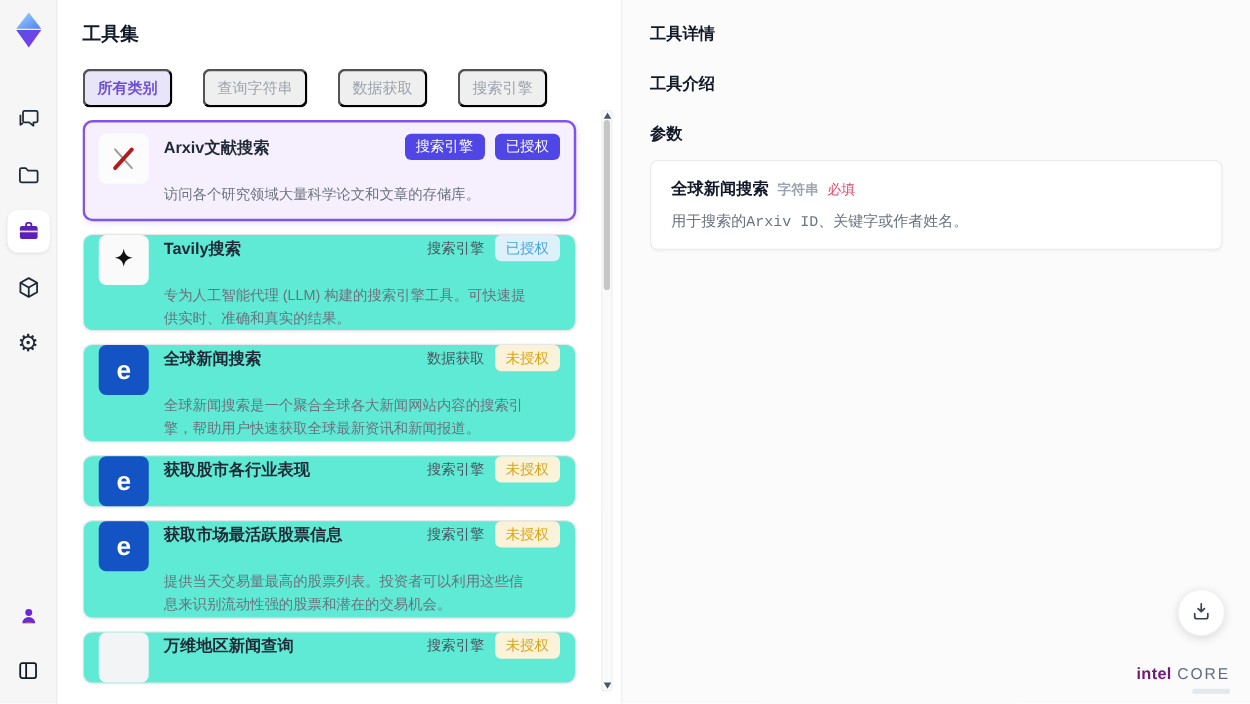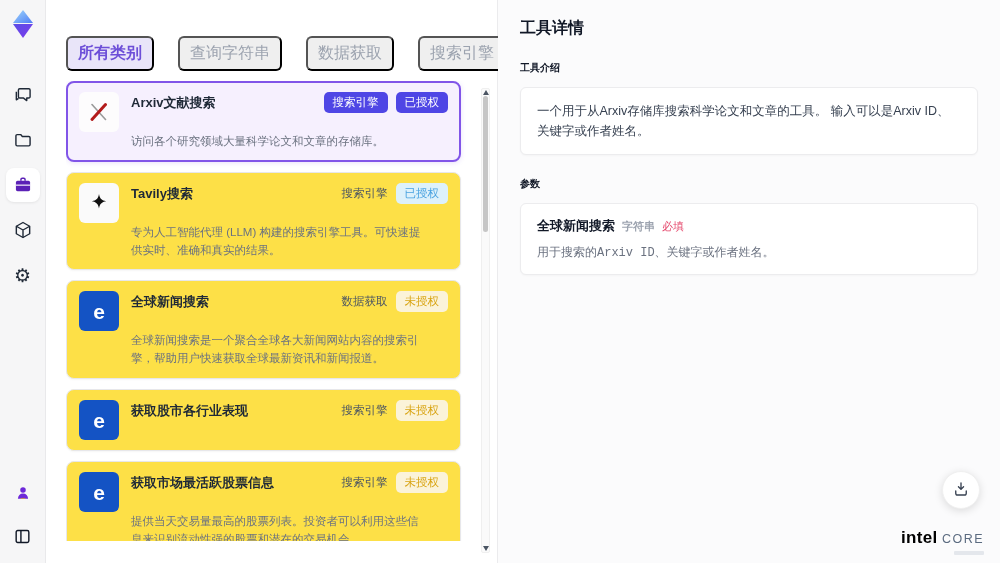--- a/index.html
+++ b/index.html
@@ -14,25 +14,25 @@
   .rail-btn { width:34px; height:34px; border:none; background:transparent; border-radius:8px; display:flex; align-items:center; justify-content:center; cursor:pointer; color:#1f2937; }
   .rail-btn.active { background:#ffffff; box-shadow:0 1px 3px rgba(0,0,0,.08); }
   .rail-btn svg { display:block; }
   .gear-glyph { font-size:19px; line-height:1; color:#1f2937; }
   .rail-bottom { margin-top:auto; display:flex; flex-direction:column; gap:9px; align-items:center; }
 
   
   .left-panel { width:452px; background:#fff; border-right:1px solid #ebebed; padding:18px 20px 0 20px; position:relative; flex-shrink:0; }
   .page-title { font-size:15px; font-weight:bold; color:#111827; }
   .tabs { display:flex; align-items:center; gap:24px; margin-top:18px; }
-  .tab { font-size:16px; color:#9ca3af; padding:5px 10px; border-radius:6px; cursor:pointer; white-space:nowrap; }
+  .tab { font-size:12px; color:#9ca3af; padding:5px 10px; border-radius:6px; cursor:pointer; white-space:nowrap; }
   .tab.active { background:#e9e5f9; color:#6d4fd8; font-weight:bold; }
   .tool-list { margin-top:10px; display:flex; flex-direction:column; gap:10px; padding-right:16px; height:460px; overflow:hidden; }
 
-  .tool-card { display:flex; gap:12px; background:#fde047; border:1px solid #e7e7ea; border-radius:8px; padding:10px 12px; box-shadow:0 1px 2px rgba(0,0,0,.04); cursor:pointer; }
+  .tool-card { display:flex; gap:12px; background:#5eead4; border:1px solid #e7e7ea; border-radius:8px; padding:0 12px; box-shadow:0 1px 2px rgba(0,0,0,.04); cursor:pointer; }
   .tool-card.selected { background:#f6f0fe; border:2px solid #8155e8; box-shadow:0 1px 5px rgba(129,85,232,.18); padding:9px 11px;justify-content:flex-end; }
   .tool-icon { width:40px; height:40px; border-radius:6px; flex-shrink:0; display:flex; align-items:center; justify-content:center; background:#f5f5f6; overflow:hidden; }
   .tool-icon > * { display:none; }
   .tool-icon.i-arxiv { background:#fdfcfd; }
   .tool-icon.i-arxiv .g-arxiv { display:block; }
   .tool-icon.i-sparkle { background:#fafafa; }
   .tool-icon.i-sparkle .g-sparkle { display:block; }
   .tool-icon.i-news { background:#1453c4; }
   .tool-icon.i-news .g-news { display:block; color:#fff; font-size:21px; font-weight:bold; line-height:1; }
   .tool-icon.i-building { background:#f3f4f6; }
@@ -49,33 +49,33 @@
 
   
   .scrollbar { position:absolute; top:88px; bottom:10px; right:7px; width:9px; background:#fafafa; border:1px solid #efefef; border-radius:2px; }
   .sb-thumb { position:absolute; top:7px; left:1px; width:5px; height:136px; background:#c6c6c6; border-radius:3px; cursor:grab; }
   .sb-arrow { position:absolute; left:1px; width:0; height:0; border-left:3.5px solid transparent; border-right:3.5px solid transparent; }
   .sb-arrow.up { top:1px; border-bottom:5px solid #4b5563; }
   .sb-arrow.down { bottom:1px; border-top:5px solid #4b5563; }
 
   
   .right-panel { flex:1; background:#fbfbfc; padding:18px 22px; position:relative; }
-  .details-title { font-size:16px; font-weight:bold; color:#111827; }
-  .section-heading { font-size:10px; font-weight:bold; color:#111827; margin-top:22px; }
+  .details-title { font-size:13px; font-weight:bold; color:#111827; }
+  .section-heading { font-size:13px; font-weight:bold; color:#111827; margin-top:22px; }
   .detail-card { background:#fff; border:1px solid #ececee; border-radius:6px; padding:13px 16px; margin-top:12px; box-shadow:0 1px 2px rgba(0,0,0,.03); }
   .intro-text { font-size:12.5px; color:#374151; line-height:1.6; }
   .param-head { display:flex; align-items:baseline; gap:7px; }
   .param-name { font-size:13px; font-weight:bold; color:#111827; }
   .param-type { font-size:11px; color:#9ca3af;font-weight:bold; }
   .param-required { font-size:11px; color:#e5486c; }
   .param-desc { font-size:12px; color:#6b7280; margin-top:9px;font-family:Liberation Mono, monospace; }
 
   .fab { position:absolute; right:20px; bottom:54px; width:38px; height:38px; border-radius:50%; background:#fff; border:1px solid #f0f0f0; box-shadow:0 2px 8px rgba(0,0,0,.13); display:flex; align-items:center; justify-content:center; cursor:pointer; }
   .brand { position:absolute; right:16px; bottom:8px; text-align:right; line-height:1.1; }
-  .brand-intel { font-size:17px; font-weight:bold; color:#000000; letter-spacing:.3px;margin-top:20px; }
+  .brand-intel { font-size:13px; font-weight:bold; color:#701a75; letter-spacing:.3px;margin-top:20px; }
   .brand-core { font-size:12.5px; color:#5b6b80; letter-spacing:1.5px; text-transform:uppercase; font-weight:300; }
   .brand-sub { width:30px; height:4px; background:#e4e7ec; border-radius:1px; margin:3px 0 0 auto; }
 </style>
 </head>
 <body>
 
 <div class="app">
 
   <aside class="rail">
     <div class="rail-logo">
@@ -146,20 +146,21 @@
           <svg width="19" height="19" viewBox="0 0 24 24" fill="none" stroke="#111827" stroke-width="1.8">
             <rect x="4" y="4.5" width="16" height="15" rx="2"></rect>
             <line x1="10" y1="4.5" x2="10" y2="19.5"></line>
           </svg>
         </span>
       </button>
     </div>
   </aside>
 
   <section class="left-panel">
+    <h1 class="page-title">工具集</h1>
     <div class="tabs">
         <button class="tab active">所有类别</button>
         <button class="tab">查询字符串</button>
         <button class="tab">数据获取</button>
         <button class="tab">搜索引擎</button>
       </div>
     <div class="tool-list">
         <div class="tool-card selected">
     <div class="tool-icon i-arxiv">
       <svg class="g-arxiv" width="24" height="24" viewBox="0 0 24 24" stroke-linecap="round">
@@ -270,23 +271,20 @@
     <div class="scrollbar">
       <div class="sb-arrow up"></div>
       <div class="sb-thumb"></div>
       <div class="sb-arrow down"></div>
     </div>
   </section>
 
   <section class="right-panel">
     <h1 class="details-title">工具详情</h1>
     <h2 class="section-heading">工具介绍</h2>
-    <div class="detail-card">
-      <p class="intro-text">一个用于从Arxiv存储库搜索科学论文和文章的工具。 输入可以是Arxiv ID、关键字或作者姓名。</p>
-    </div>
     <h2 class="section-heading">参数</h2>
     <div class="detail-card">
       <div class="param-head">
         <span class="param-name">全球新闻搜索</span>
         <span class="param-type">字符串</span>
         <span class="param-required">必填</span>
       </div>
       <p class="param-desc">用于搜索的Arxiv ID、关键字或作者姓名。</p>
     </div>
 

